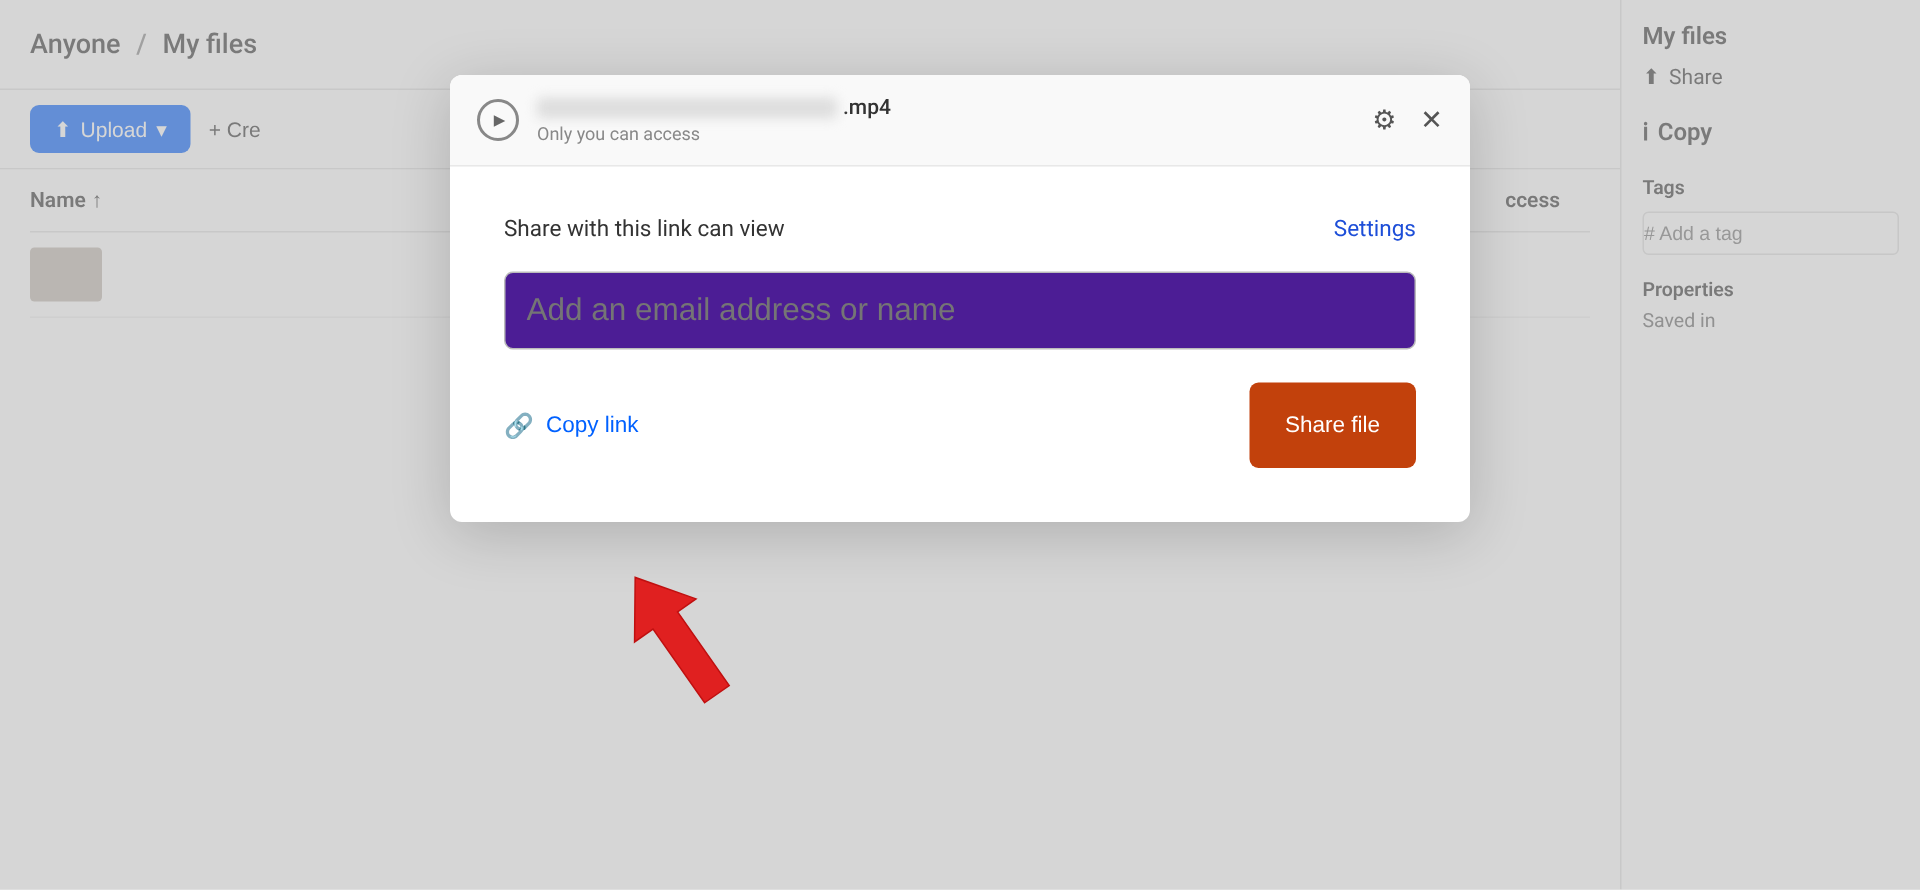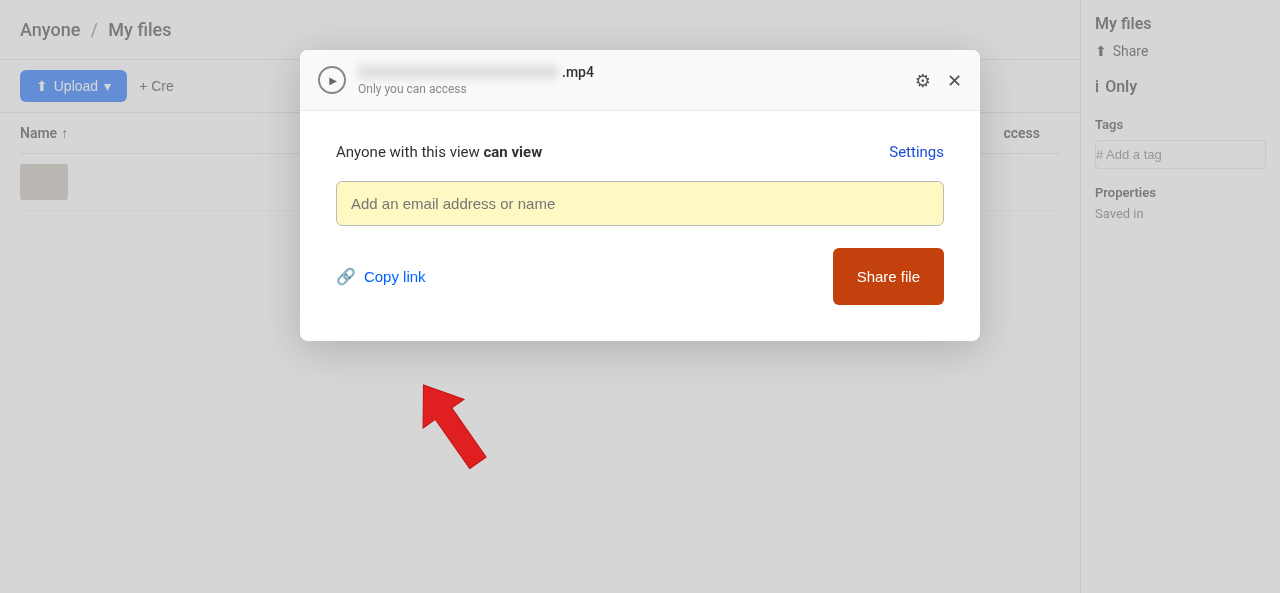--- a/index.html
+++ b/index.html
@@ -302,40 +302,40 @@
     .modal-link-text {
       font-size: 15px;
       color: #333;
       margin-bottom: 20px;
       display: flex;
       align-items: center;
       justify-content: space-between;
     }
 
     .modal-link-text .can-view {
-      font-weight: 700;
+      font-weight: 400;
     }
 
     .modal-settings-link {
       color: #1d4ed8;
       font-size: 15px;
       cursor: pointer;
       text-decoration: none;
     }
 
     .modal-email-input {
       width: 100%;
       border: 1.5px solid #bbb;
       border-radius: 6px;
       padding: 13px 14px;
-      font-size: 15px;
+      font-size: 21px;
       color: #888;
       margin-bottom: 22px;
       outline: none;
-      background: #fef9c3;
+      background: #4c1d95;
     }
 
     .modal-footer {
       display: flex;
       align-items: center;
       justify-content: space-between;
     }
 
     .copy-link-btn {
       display: flex;
@@ -418,21 +418,21 @@
   </div>
 
   <div class="right-sidebar">
     <div class="sidebar-my-files">My files</div>
     <div class="sidebar-share">
       <span>⬆</span>
       <span>Share</span>
     </div>
     <div class="sidebar-info">
       <span>ℹ</span>
-      <span>Only</span>
+      <span>Copy</span>
     </div>
     <div class="sidebar-tags-label">Tags</div>
     <input class="sidebar-tag-input" placeholder="# Add a tag" style="">
     <div class="sidebar-properties-label">Properties</div>
     <div class="sidebar-saved-in">Saved in</div>
   </div>
 </div>
 
 <div class="overlay"></div>
 
@@ -451,21 +451,21 @@
     <div class="modal-header-actions">
       <span class="modal-gear">⚙</span>
       <span class="modal-close">✕</span>
     </div>
   </div>
 
   <div class="modal-body">
 
     <div class="modal-link-text">
       <span>
-        <span>Anyone with this view</span>
+        <span>Share with this link</span>
         <span> </span>
         <span class="can-view">can view</span>
       </span>
       <a class="modal-settings-link">Settings</a>
     </div>
 
     <input class="modal-email-input" placeholder="Add an email address or name" style="">
 
     <div class="modal-footer">
       <button class="copy-link-btn">

